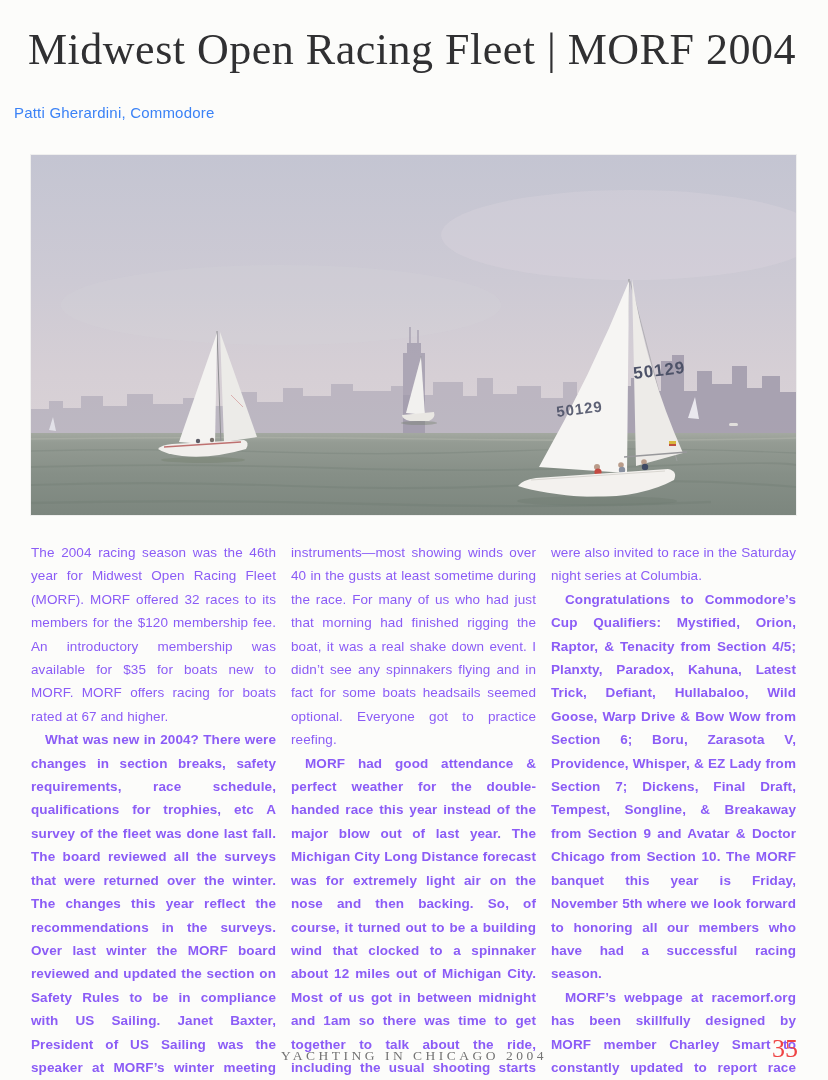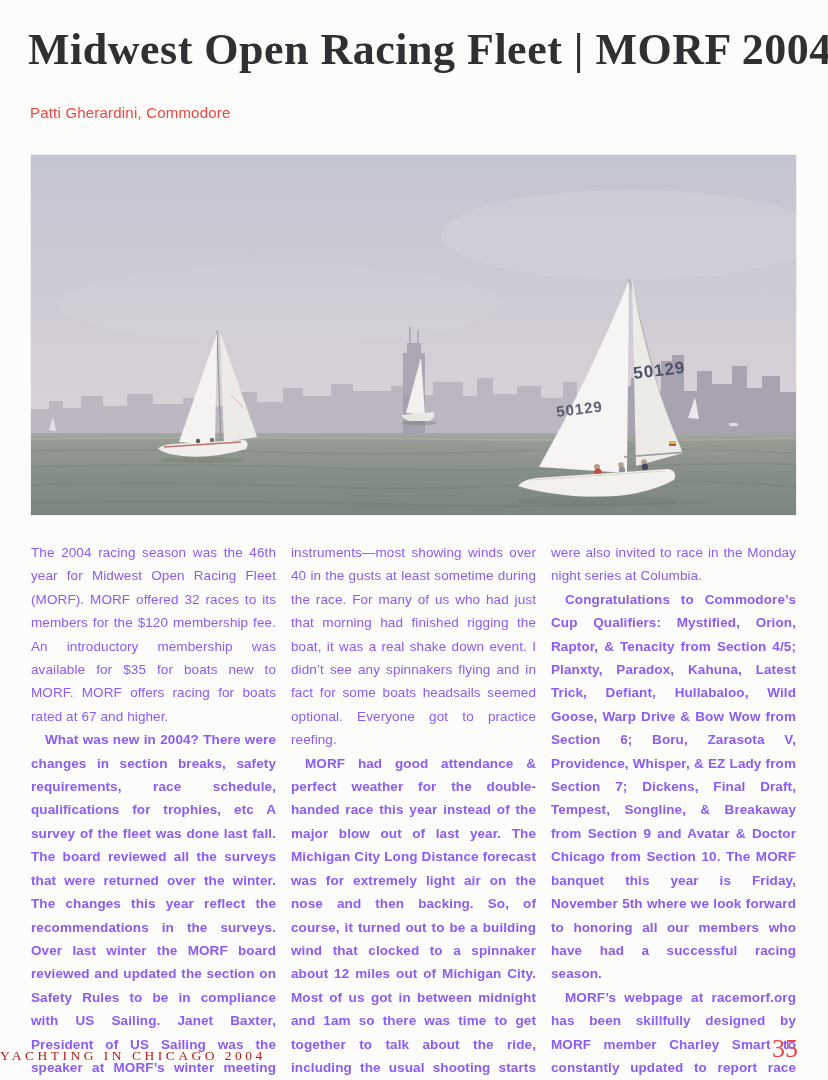--- a/index.html
+++ b/index.html
@@ -12,31 +12,31 @@
     position: relative;
     width: 828px; height: 1080px;
     background: #fcfcfa;
     overflow: hidden;
   }
   .article-title {
     position: absolute;
     left: 28px; top: 24px;
     width: 772px;
     font-family: "Liberation Serif", serif;
-    font-weight: 700;
+    font-weight: 400;
     font-size: 44px;
     letter-spacing: 0.5px;
     color: #303032;
     white-space: nowrap;
   }
   .byline {
     position: absolute;
-    left: 30px; top: 104px;
+    left: 14px; top: 104px;
     font-size: 15px;
-    color: #ef4444;
+    color: #3b82f6;
     letter-spacing: 0.2px;
   }
   .photo {
     position: absolute;
     left: 31px; top: 155px;
     width: 765px; height: 360px;
     box-shadow: 0 0 0 1px rgba(90,90,100,0.08);
     overflow: hidden;
   }
   .photo svg { display: block; }
@@ -59,25 +59,25 @@
     line-height: 23.4px;
     color: #8b5cf6;
     text-align: justify;
     letter-spacing: 0.1px;
   }
   .col p + p { text-indent: 14px; font-weight: bold; }
   .footer-journal {
     position: absolute;
     left: 0; top: 1048px;
     width: 828px;
-    text-align: left;
+    text-align: center;
     font-family: "Liberation Serif", serif;
     font-size: 13.5px;
     letter-spacing: 3.5px;
-    color: #b91c1c;
+    color: #737373;
   }
   .page-number {
     position: absolute;
     right: 30px; top: 1034px;
     font-family: "Liberation Serif", serif;
     font-size: 26px;
     color: #ef4444;
   }
 </style>
 </head>
@@ -180,21 +180,21 @@
       <p>The 2004 racing season was the 46th year for Midwest Open Racing Fleet (MORF). MORF offered 32 races to its members for the $120 membership fee.  An introductory membership was available for $35 for boats new to MORF.  MORF offers racing for boats rated at 67 and higher.</p>
       <p>What was new in 2004? There were changes in section breaks, safety requirements, race schedule, qualifications for trophies, etc  A survey of the fleet was done last fall. The board reviewed all the surveys that were returned over the winter. The changes this year reflect the recommendations in the surveys. Over last winter the MORF board reviewed and updated the section on Safety Rules to be in compliance with US Sailing.  Janet Baxter, President of US Sailing was the speaker at MORF’s winter meeting and stated that updating safety requirements is an ongoing process.  Also over the winter MORF participated again in Strictly Sail.</p>
 
     </div>
     <div class="col">
       <p>instruments—most showing winds over 40 in the gusts at least sometime during the race. For many of us who had just that morning had finished rigging the boat, it was a real shake down event. I didn’t see any spinnakers flying and in fact for some boats headsails seemed optional. Everyone got to practice reefing.</p>
       <p>MORF had good attendance &amp; perfect weather for the double-handed race this year instead of the major blow out of last year. The Michigan City Long Distance forecast was for extremely light air on the nose and then backing.  So, of course, it turned out to be a building wind that clocked to a spinnaker about 12 miles out of Michigan City.  Most of us got in between midnight and 1am so there was time to get together to talk about the ride, including the usual shooting starts and a fantastic moon rise.</p>
       <p>MORF added racing over Labor Day with two short W-L races in response to requests on the membership survey.  The new races were dedicated to Dominick Marano, a long-time MORF member who passed away last year. Also new this year, MORF members</p>
     </div>
     <div class="col">
-      <p>were also invited to race in the Monday night series at Columbia.</p>
+      <p>were also invited to race in the Saturday night series at Columbia.</p>
       <p>Congratulations to Commodore’s Cup Qualifiers: Mystified, Orion, Raptor, &amp; Tenacity from Section 4/5; Planxty, Paradox, Kahuna, Latest Trick, Defiant, Hullabaloo, Wild Goose, Warp Drive &amp; Bow Wow from Section 6; Boru, Zarasota V, Providence, Whisper, &amp; EZ Lady from Section 7; Dickens, Final Draft, Tempest, Songline, &amp; Breakaway from Section 9 and Avatar &amp; Doctor Chicago from Section 10.  The MORF banquet this year is Friday, November 5th where we look forward to honoring all our members who have had a successful racing season.</p>
       <p><span>MORF’s webpage at racemorf.org has been skillfully designed by MORF member Charley Smart to constantly updated to report race results and upcoming MORF events.  Please check out all our races and events. MORF’s biggest asset is our members volunteer efforts. The board wants to thank everyone whose volunteer activities makes our racing possible.</span></p>
     </div>
   </div>
 
   <div class="footer-journal">YACHTING IN CHICAGO 2004</div>
   <div class="page-number">35</div>
 
 </div>
 

